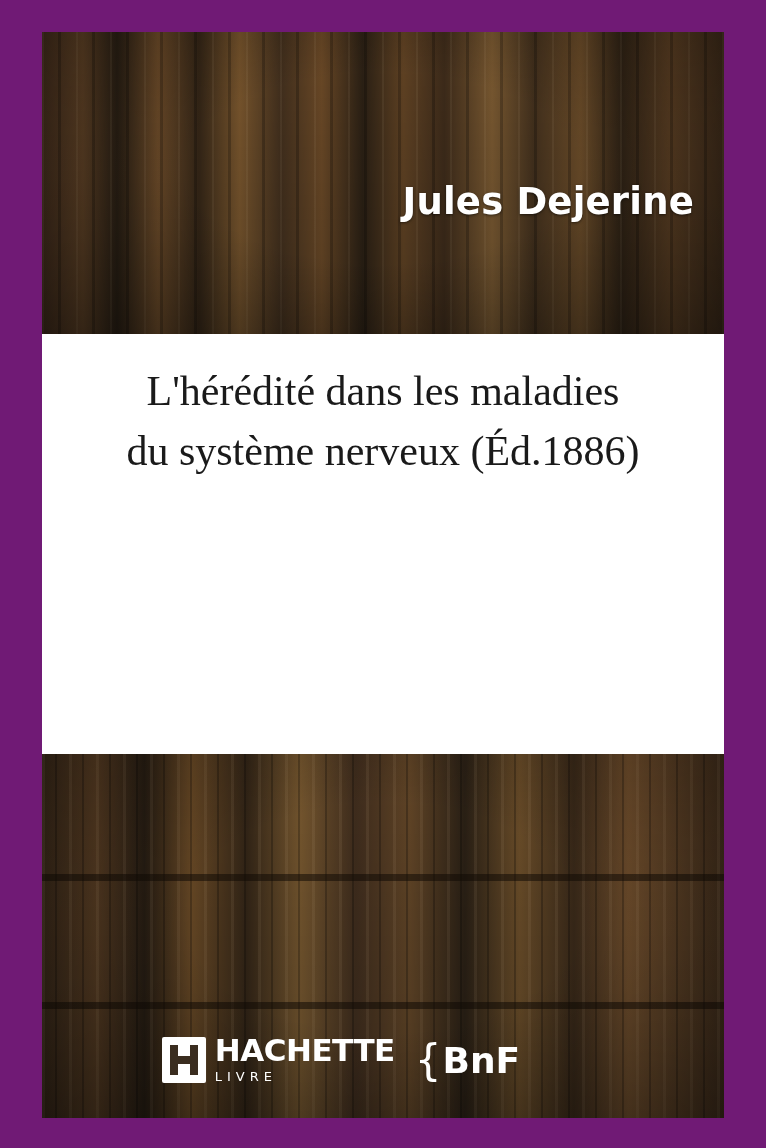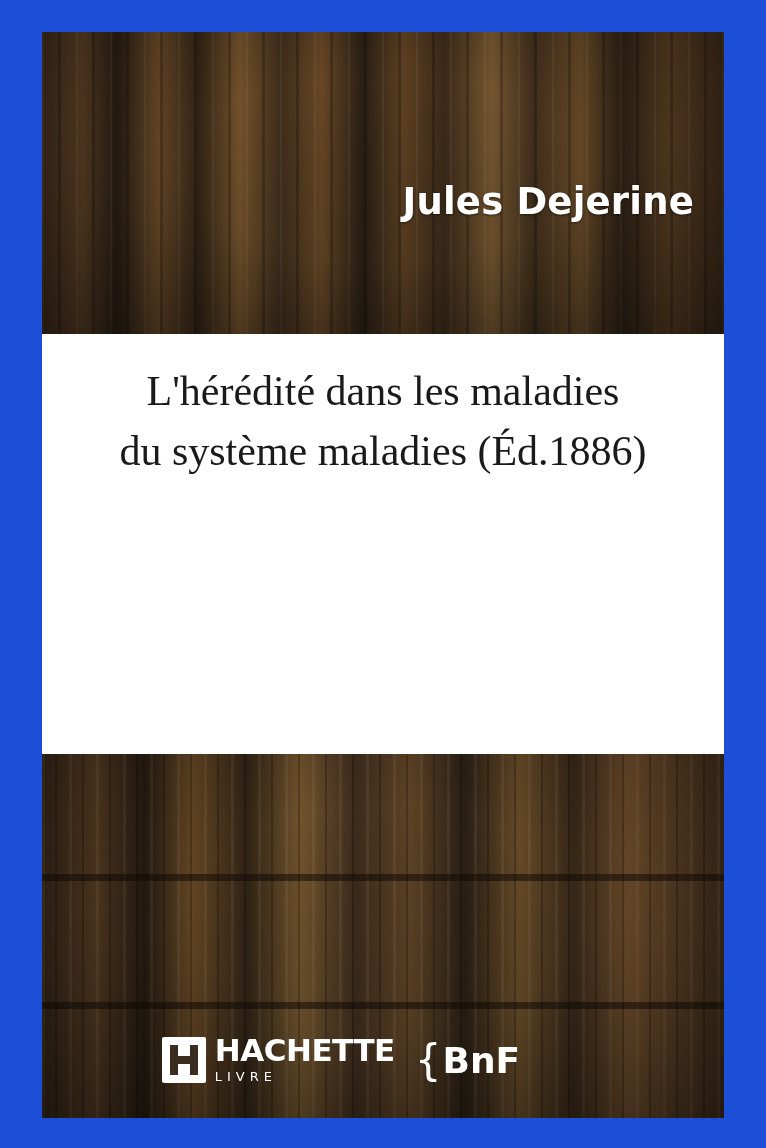--- a/index.html
+++ b/index.html
@@ -12,21 +12,21 @@
     height: 1148px;
     font-family: "Liberation Serif", serif;
     overflow: hidden;
   }
 
   
   .cover {
     position: relative;
     width: 766px;
     height: 1148px;
-    background: #1d4ed8; 
+    background: #701a75; 
     box-sizing: border-box;
   }
 
   .frame-inner {
     position: absolute;
     left: 42px;
     top: 32px;
     width: 682px;
     height: 1086px;
     background: #ffffff;
@@ -225,21 +225,21 @@
       <div class="spines"></div>
       <div class="warmwash"></div>
       <div class="vignette"></div>
     </div>
 
     <div class="author">Jules Dejerine</div>
 
     <div class="title-area">
       <div class="title">
         <div>L'hérédité dans les maladies</div>
-        <div>du système maladies (Éd.1886)</div>
+        <div>du système nerveux (Éd.1886)</div>
       </div>
     </div>
 
     <div class="band band-bottom">
       <div class="spines fine"></div>
       <div class="shelf-line" style="top:120px"></div>
       <div class="shelf-line" style="top:248px"></div>
       <div class="warmwash"></div>
       <div class="vignette"></div>
 

